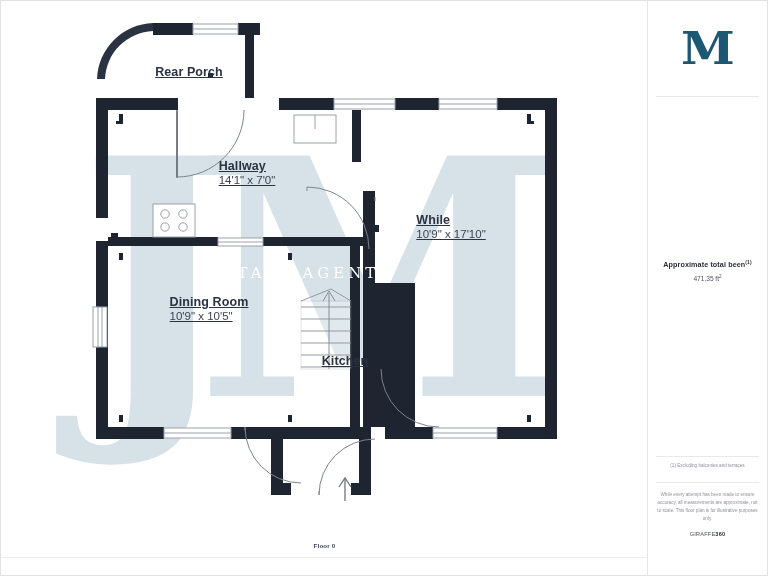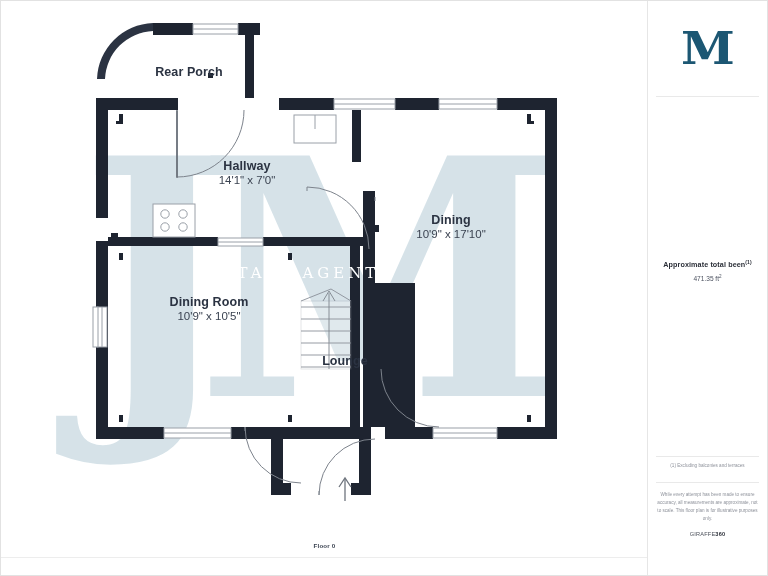--- a/index.html
+++ b/index.html
@@ -103,23 +103,23 @@
   
   #plan {
     position: absolute;
     top: 0; left: 0;
     width: 647px;
     height: 576px;
   }
   #plan-svg { position: absolute; top: 0; left: 0; }
   .rlabel {
     position: absolute;
-    text-align: center;
     color: #2b3342;
     white-space: nowrap;
+    text-decoration: underline;
   }
   .rname {
     font-size: 12.5px;
     font-weight: 700;
     letter-spacing: .1px;
   }
   .rdim {
     font-size: 11.5px;
     font-weight: 400;
     color: #3b4351;
@@ -314,31 +314,31 @@
     <div class="rlabel" style="left:188px; top:64px; transform:translateX(-50%);">
       <div class="rname">Rear Porch</div>
     </div>
 
     <div class="rlabel" style="left:246px; top:158px; transform:translateX(-50%);">
       <div class="rname">Hallway</div>
       <div class="rdim">14'1" x 7'0"</div>
     </div>
 
     <div class="rlabel" style="left:450px; top:212px; transform:translateX(-50%);">
-      <div class="rname">Dining</div>
+      <div class="rname">While</div>
       <div class="rdim">10'9" x 17'10"</div>
     </div>
 
     <div class="rlabel" style="left:208px; top:294px; transform:translateX(-50%);">
       <div class="rname">Dining Room</div>
       <div class="rdim">10'9" x 10'5"</div>
     </div>
 
     <div class="rlabel" style="left:344px; top:353px; transform:translateX(-50%);">
-      <div class="rname">Lounge</div>
+      <div class="rname">Kitchen</div>
     </div>
 
     <div id="floor-caption">Floor 0</div>
     <div id="bottom-rule"></div>
   </div>
 
   <div id="sidebar">
 
     <div id="logo-box">
       <div id="logo-mark">M</div>

